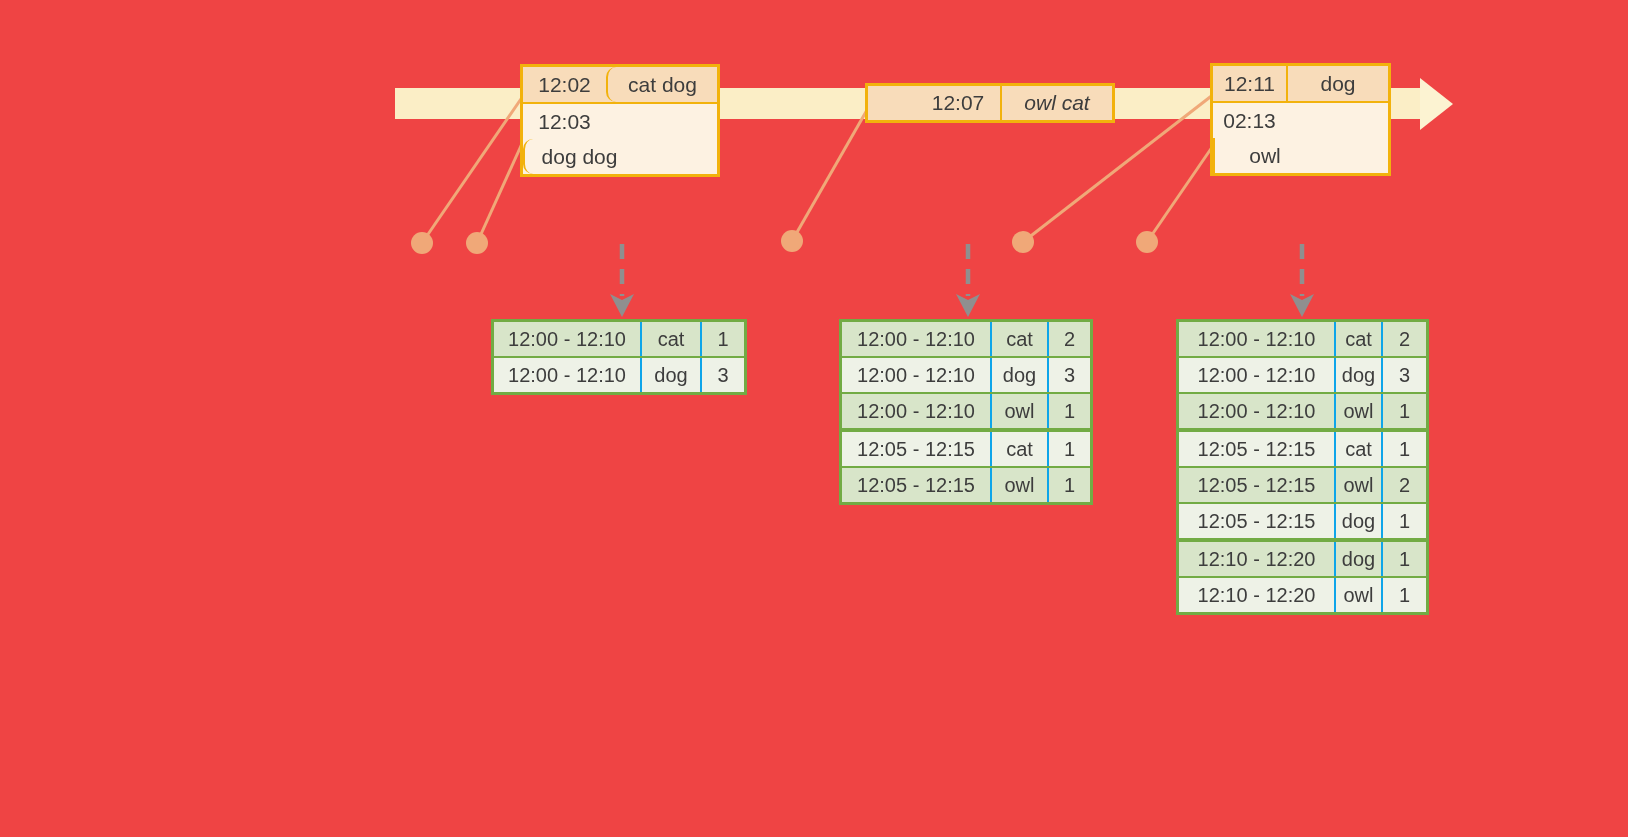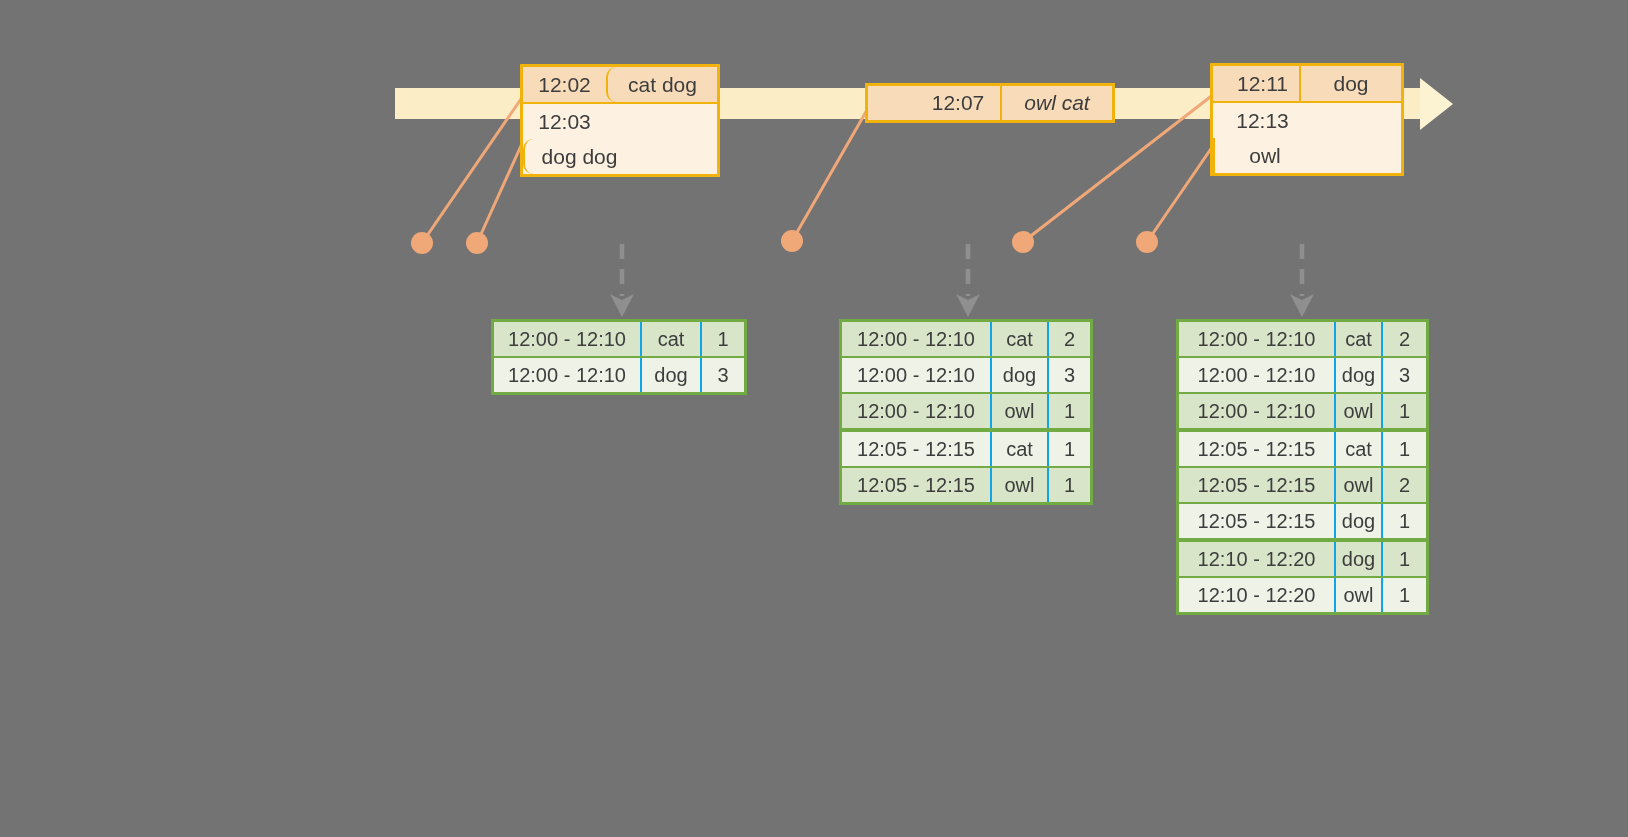--- a/index.html
+++ b/index.html
@@ -1,32 +1,32 @@
 <!DOCTYPE html>
 <html><head>
 <meta charset="utf-8">
 <style>
   html,body{margin:0;padding:0;background:#000;}
   #stage{
-    position:relative;width:1628px;height:837px;background:#737373;overflow:hidden;
+    position:relative;width:1628px;height:837px;background:#ef4444;overflow:hidden;
     font-family:"Liberation Sans",sans-serif;color:#3d3d3d;
   }
   #shapes{position:absolute;left:0;top:0;z-index:1;}
 
   
   .etable{position:absolute;z-index:3;border:3px solid #f2b20c;display:flex;flex-direction:column;}
   .etable .erow{display:flex;}
   .etable .erow + .erow{border-top:2px solid #f2b20c;flex-direction:column;}
   .etable .ecell{display:flex;align-items:center;justify-content:center;height:35px;font-size:21px;}
   .etable .words{border-left:2px solid #f2b20c;}
   .efill-dark{background:#f8dcba;}
   .efill-light{background:#fdf2e2;}
   .e1{left:520px;top:64px;}   .e1 .time{width:83px;}  .e1 .words{width:109px;border-radius:10px;}
   .e2{left:865px;top:83px;}   .e2 .time{width:84px;margin-left:48px;}  .e2 .words{width:110px;font-style:italic;} .e2 .ecell{height:34px;}
-  .e3{left:1210px;top:63px;}  .e3 .time{width:73px;padding-left:13px;}  .e3 .words{width:100px;}
+  .e3{left:1210px;top:63px;}  .e3 .time{width:73px;}  .e3 .words{width:100px;}
 
   
   .gtable{position:absolute;z-index:3;border:3px solid #72ab44;display:flex;flex-direction:column;}
   .gtable .grow{display:flex;}
   .gtable .grow + .grow{border-top:2px solid #72ab44;}
   .gtable .grow.group-sep{border-top:4px solid #72ab44;}
   .gtable .gcell{display:flex;align-items:center;justify-content:center;height:34px;font-size:20px;}
   .gtable .gcell + .gcell{border-left:2px solid #0ea5e9;}
   .ga{background:#d8e5c9;}
   .gb{background:#eef2e7;}
@@ -89,21 +89,21 @@
       <span class="ecell words">owl cat</span>
     </div>
   </div>
 
   <div class="etable e3">
     <div class="erow efill-dark">
       <span class="ecell time">12:11</span>
       <span class="ecell words">dog</span>
     </div>
     <div class="erow efill-light">
-      <span class="ecell time">12:13</span>
+      <span class="ecell time">02:13</span>
       <span class="ecell words">owl</span>
     </div>
   </div>
 
   <div class="gtable g1">
     <div class="grow">
       <span class="gcell win ga">12:00 - 12:10</span>
       <span class="gcell word ga">cat</span>
       <span class="gcell cnt ga">1</span>
     </div>

